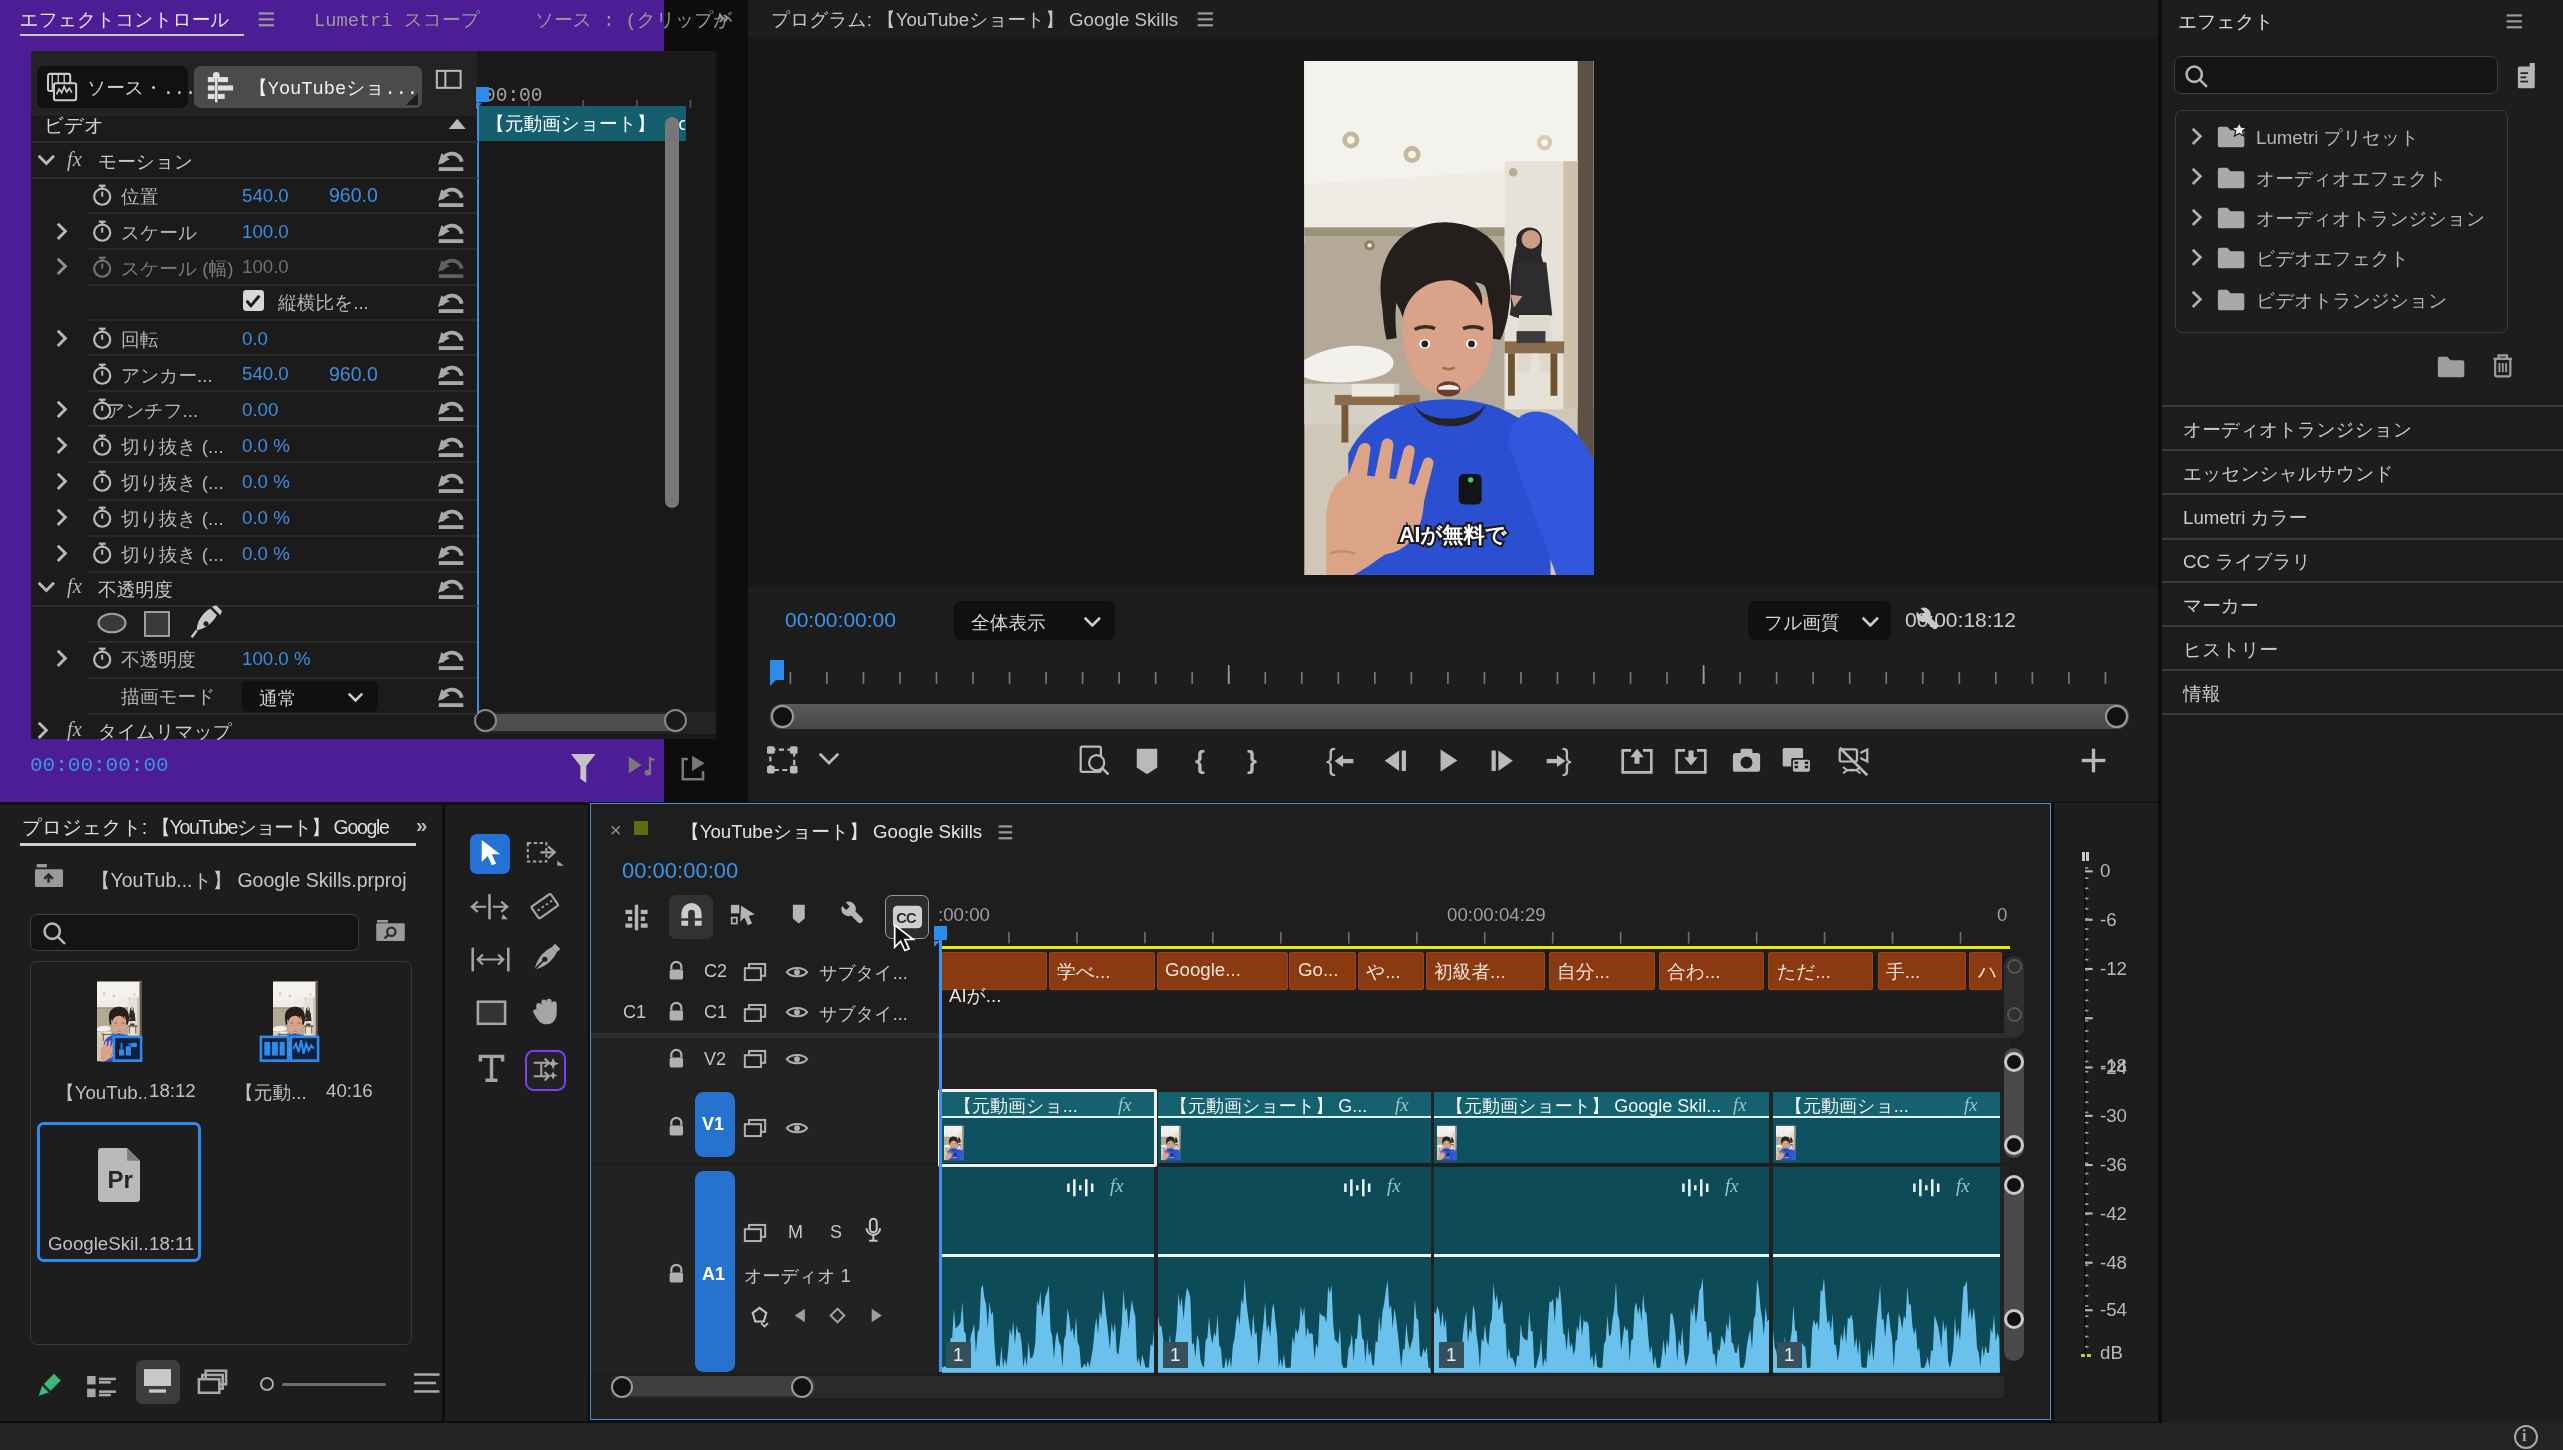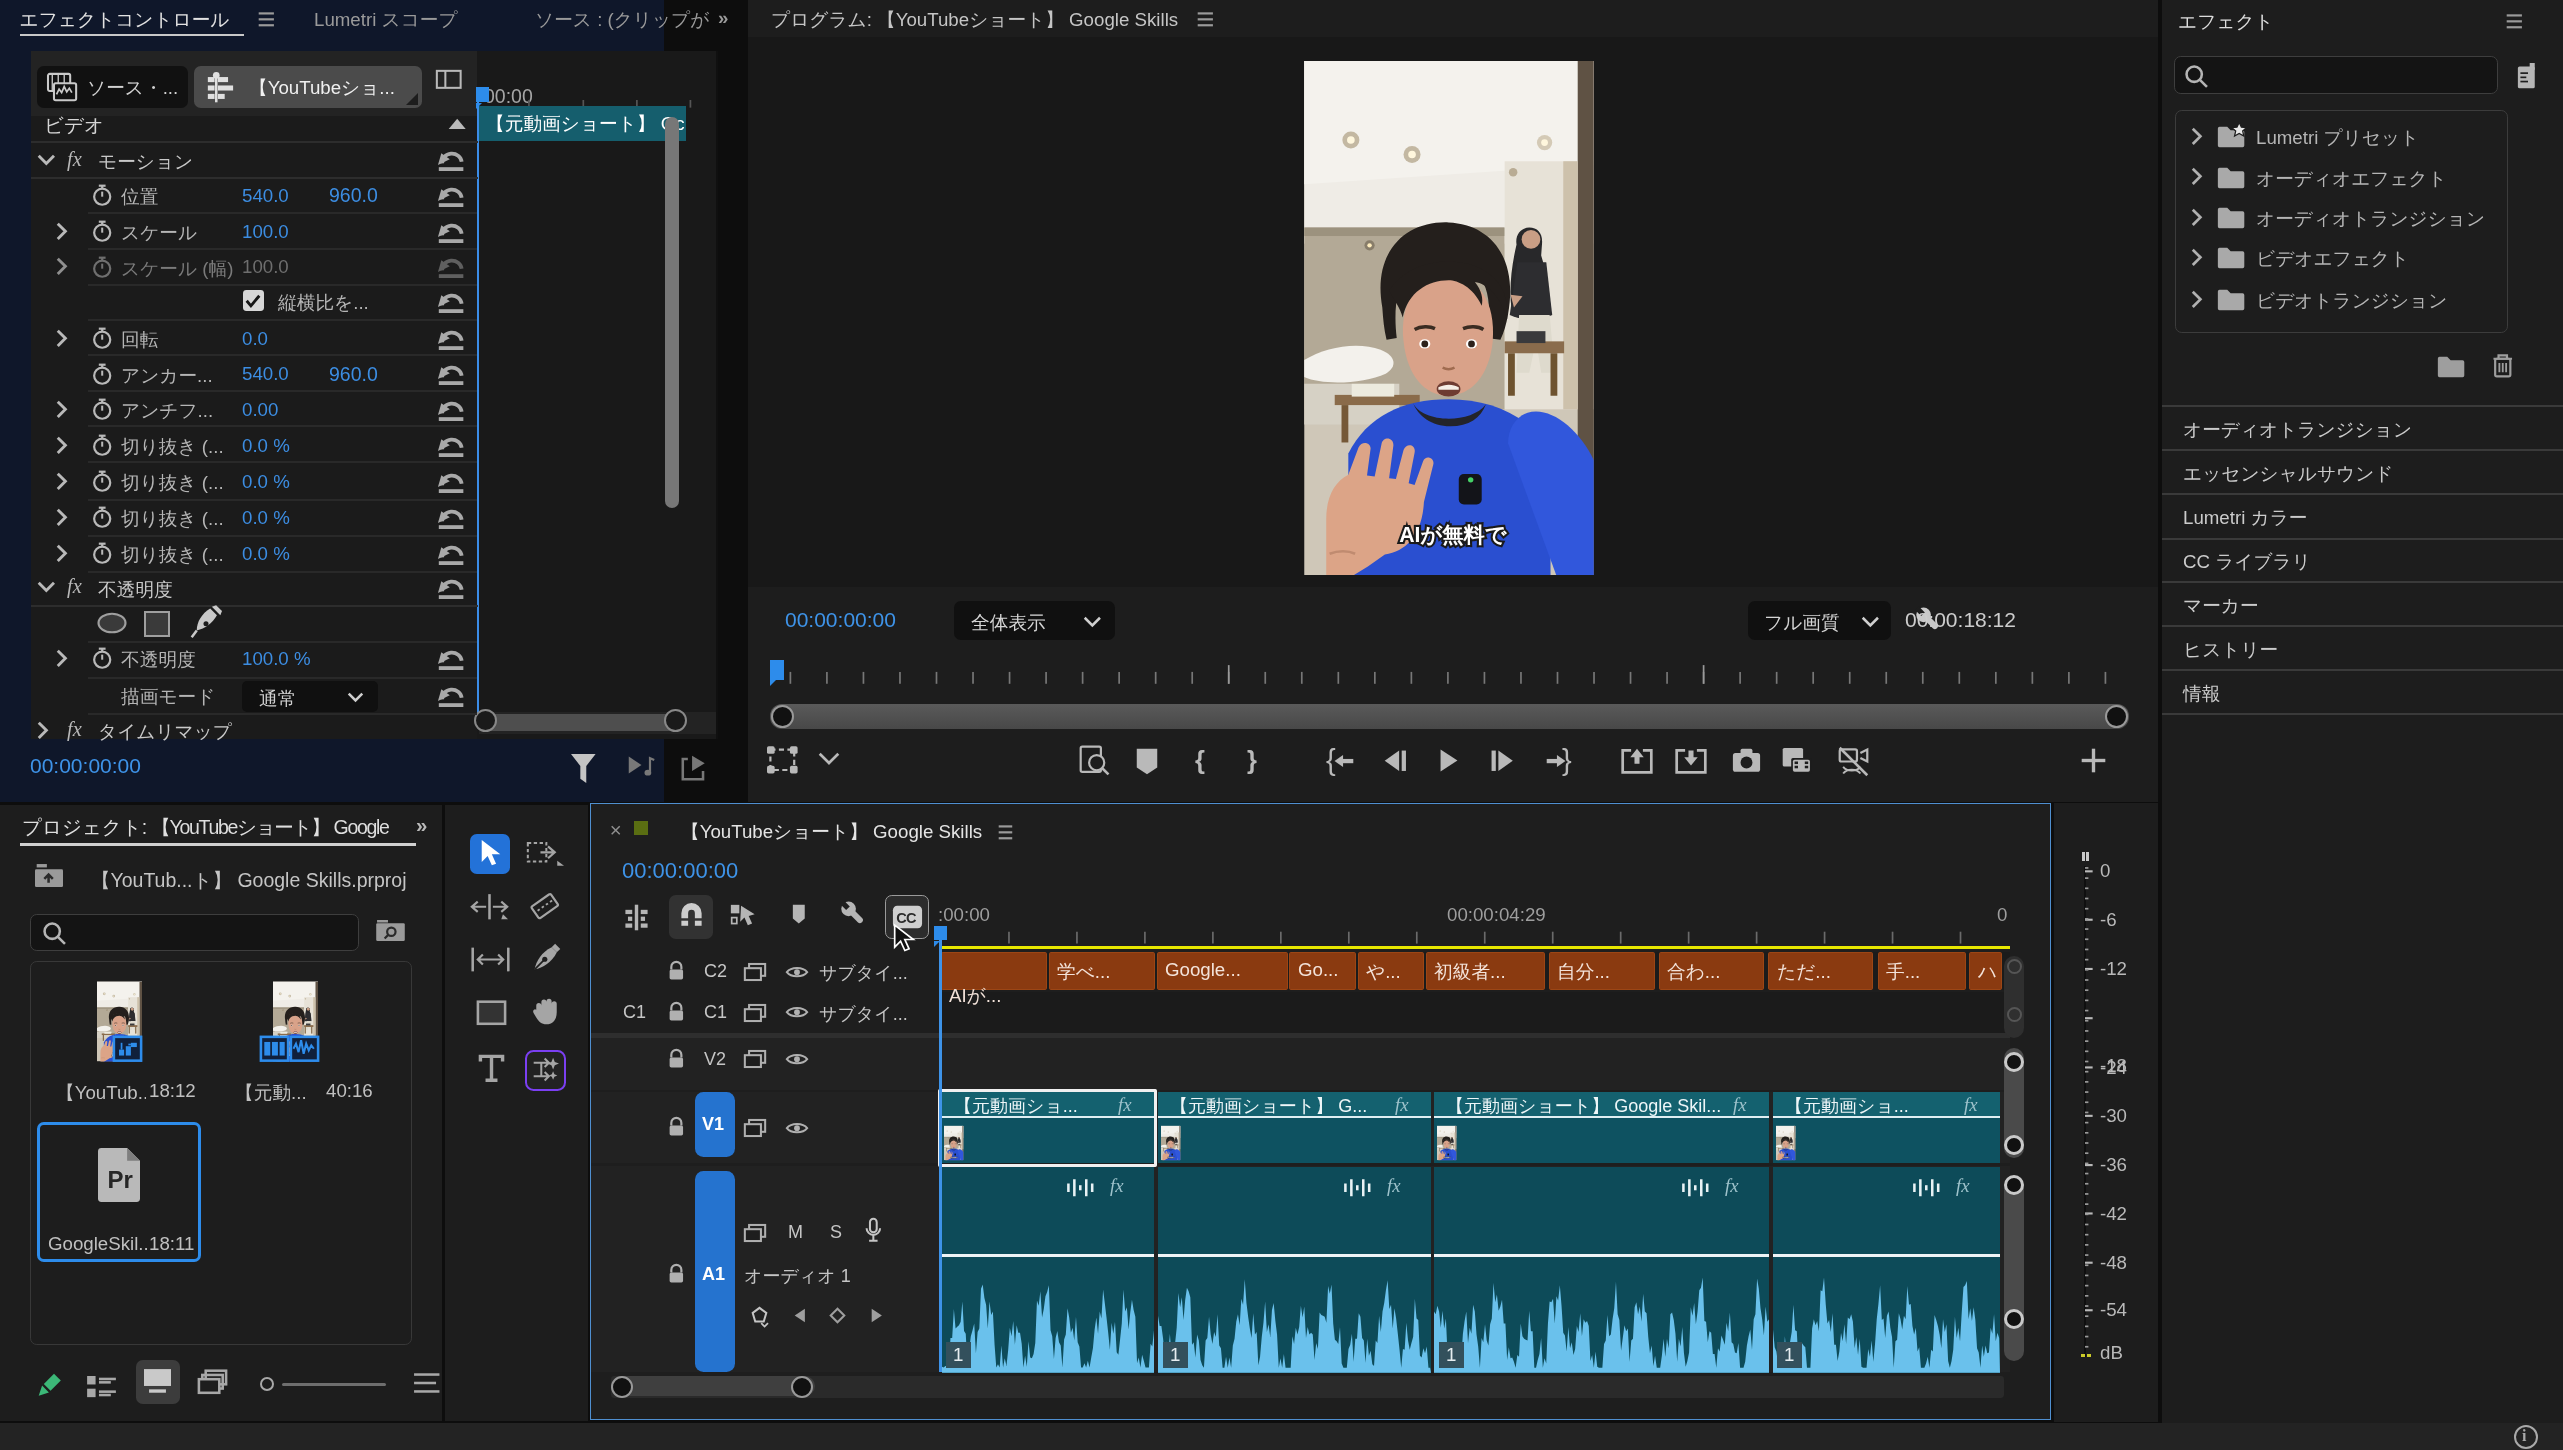--- a/index.html
+++ b/index.html
@@ -78,21 +78,21 @@
    <g>
     <path d="M26 605 l0 -86 c0 -26 10 -44 26 -52 l12 -32 c4 -9 16 -6 14 3 l-4 30 l9 1 l8 -38 c2 -10 15 -8 14 2 l-5 38 l8 1 l9 -34 c3 -9 15 -7 13 3 l-7 36 l7 2 l10 -28 c3 -8 14 -4 12 4 l-11 44 c-2 38 -20 58 -46 62 l-20 14 z" fill="#dca487"></path>
     <path d="M30 560 c10 -4 22 -4 30 0" stroke="#c08b70" stroke-width="3" fill="none"></path>
    </g>
   </g>
   <text x="175" y="566" font-size="25" font-family="Liberation Sans" fill="#ffffff" stroke="#1a1a1a" stroke-width="5" paint-order="stroke" text-anchor="middle" font-weight="bold">AIが無料で</text>
 </symbol>
 </defs>
 </svg>
 
-<div class="panel" style="left:0;top:0;width:664px;height:802px;background:#0f172a;">
+<div class="panel" style="left:0;top:0;width:664px;height:802px;background:#4c1d95;font-family:Liberation Mono, monospace;">
 
   <div class="txt" style="left:19.5px;top:6.8px;font-size:18.7px;color:#e2e2e2;">エフェクトコントロール</div>
   <div class="abs" style="left:19.5px;top:34px;width:224px;height:1.7px;background:#c8c8c8;"></div>
   <svg style="left:257px;top:10.2px;" width="22" height="18.7" viewBox="0 0 26 22">
         <g stroke="#9a9a9a" stroke-width="2.6">
           <line x1="2" y1="4" x2="20" y2="4"></line>
           <line x1="2" y1="11" x2="20" y2="11"></line>
           <line x1="2" y1="18" x2="20" y2="18"></line>
         </g>
       </svg>
@@ -497,21 +497,21 @@
     </svg>
 <svg style="left:56px;top:400px;" width="12" height="18.7" viewBox="0 0 14 22">
       <path d="M2 2 l9 9 l-9 9" fill="none" stroke="#b9b9b9" stroke-width="3.4"></path>
     </svg>
 <svg style="left:92px;top:398px;" width="20.4" height="22" viewBox="0 0 24 26">
       <circle cx="12" cy="15" r="9.5" fill="none" stroke="#b9b9b9" stroke-width="2.6"></circle>
       <line x1="8" y1="2" x2="16" y2="2" stroke="#b9b9b9" stroke-width="2.6"></line>
       <line x1="12" y1="2" x2="12" y2="6" stroke="#b9b9b9" stroke-width="2.6"></line>
       <line x1="12" y1="15" x2="12" y2="9" stroke="#b9b9b9" stroke-width="2.4"></line>
     </svg>
-<div class="txt" style="left:121px;top:398px;font-size:18.7px;color:#b5b5b5;">アンチフ...</div>
+<div class="txt" style="left:106px;top:398px;font-size:18.7px;color:#b5b5b5;">アンチフ...</div>
 <div class="txt" style="left:242px;top:399px;font-size:18.7px;color:#3c8de2;">0.00</div>
 <svg style="left:437px;top:399px;" width="29" height="22" viewBox="0 0 34 26">
       <path d="M6 17 a 11.5 10.5 0 0 1 23 -2" fill="none" stroke="#a9a9a9" stroke-width="4.4"></path>
       <path d="M1 19 L5 5 L15 12 Z" fill="#a9a9a9"></path>
       <rect x="2" y="21.5" width="29" height="4.5" fill="#a9a9a9"></rect>
     </svg>
 <svg style="left:56px;top:436px;" width="12" height="18.7" viewBox="0 0 14 22">
       <path d="M2 2 l9 9 l-9 9" fill="none" stroke="#b9b9b9" stroke-width="3.4"></path>
     </svg>
 <svg style="left:92px;top:434px;" width="20.4" height="22" viewBox="0 0 24 26">

